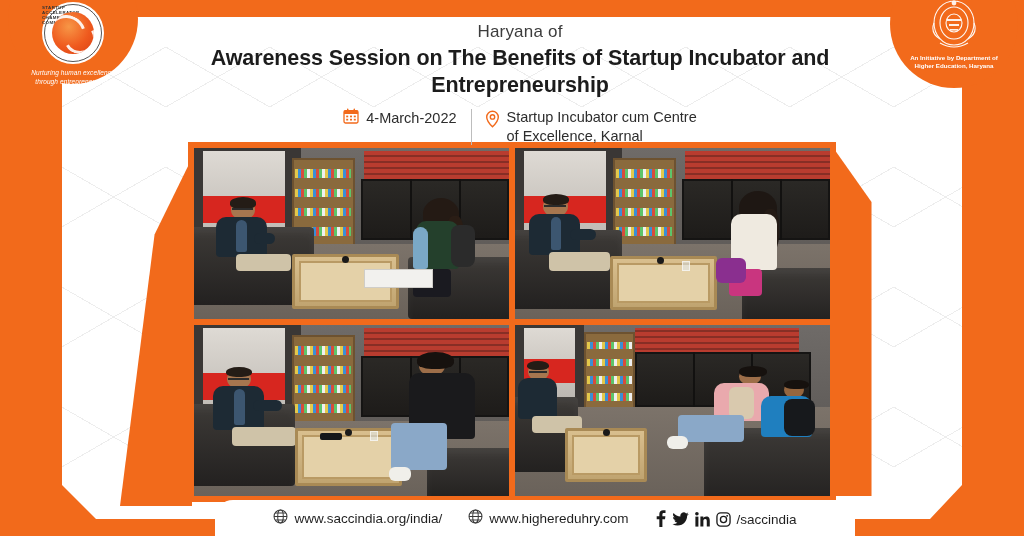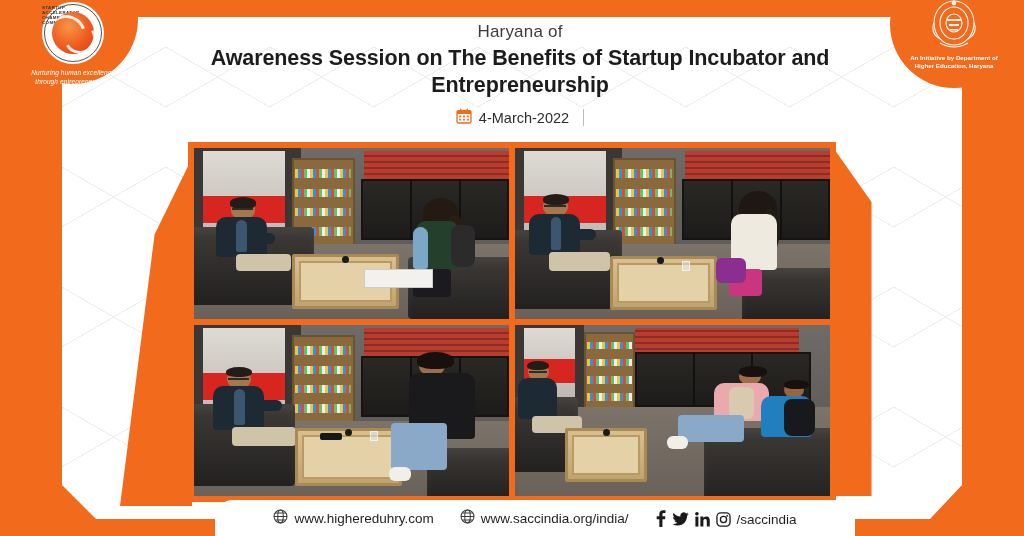--- a/index.html
+++ b/index.html
@@ -278,20 +278,32 @@
             <rect x="10.8" y="7.6" width="2" height="1.7"></rect>
             <rect x="3.2" y="10.8" width="2" height="1.7"></rect>
             <rect x="7" y="10.8" width="2" height="1.7"></rect>
             <rect x="10.8" y="10.8" width="2" height="1.7"></rect>
           </g>
         </svg>
       </span>
       <span>4-March-2022</span>
     </div>
     <div class="meta-sep"></div>
+    <div class="meta-place">
+      <span style="margin-top:2px;">
+        <svg width="15" height="18" viewBox="0 0 15 18" aria-hidden="true">
+          <path d="M7.5 1.2c-3.2 0-5.8 2.6-5.8 5.8 0 4.3 5.8 9.8 5.8 9.8s5.8-5.5 5.8-9.8c0-3.2-2.6-5.8-5.8-5.8z" fill="none" stroke="#F26A1B" stroke-width="1.4"></path>
+          <circle cx="7.5" cy="6.9" r="2.2" fill="none" stroke="#F26A1B" stroke-width="1.4"></circle>
+        </svg>
+      </span>
+      <span>
+        <span>Startup Incubator cum Centre</span><br>
+        <span>of Excellence, Karnal</span>
+      </span>
+    </div>
   </div>
 </div>
 
 <div class="grid">
 
   <div class="photo" title="Mentor seated on black sofa speaking with a female student holding an open book">
     <div class="wall"></div>
     <div class="wall-dark"></div>
     <div class="poster"></div>
     <div class="poster-band"></div>
@@ -472,32 +484,32 @@
 
 <div class="footer">
   <div class="f-item">
     <span>
       <svg width="15" height="15" viewBox="0 0 16 16" aria-hidden="true">
         <circle cx="8" cy="8" r="6.9" fill="none" stroke="#3a3a3a" stroke-width="1.1"></circle>
         <ellipse cx="8" cy="8" rx="3" ry="6.9" fill="none" stroke="#3a3a3a" stroke-width="1.1"></ellipse>
         <path d="M1.1 8h13.8M2.3 4.3h11.4M2.3 11.7h11.4" stroke="#3a3a3a" stroke-width="1.1" fill="none"></path>
       </svg>
     </span>
-    <span>www.highereduhry.com</span>
+    <span>www.saccindia.org/india/</span>
   </div>
 
   <div class="f-item">
     <span>
       <svg width="15" height="15" viewBox="0 0 16 16" aria-hidden="true">
         <circle cx="8" cy="8" r="6.9" fill="none" stroke="#3a3a3a" stroke-width="1.1"></circle>
         <ellipse cx="8" cy="8" rx="3" ry="6.9" fill="none" stroke="#3a3a3a" stroke-width="1.1"></ellipse>
         <path d="M1.1 8h13.8M2.3 4.3h11.4M2.3 11.7h11.4" stroke="#3a3a3a" stroke-width="1.1" fill="none"></path>
       </svg>
     </span>
-    <span>www.saccindia.org/india/</span>
+    <span>www.highereduhry.com</span>
   </div>
 
   <div class="f-item socials">
     <span>
       <svg width="11" height="17" viewBox="0 0 11 17" aria-hidden="true">
         <path d="M7.4 17V9.3h2.6l.4-3H7.4V4.4c0-.87.24-1.46 1.49-1.46H10.5V.27C10.22.23 9.28.14 8.19.14 5.9.14 4.33 1.54 4.33 4.11v2.19H1.7v3h2.63V17z" fill="#1a1a1a"></path>
       </svg>
     </span>
     <span>
       <svg width="17" height="15" viewBox="0 0 17 15" aria-hidden="true">

